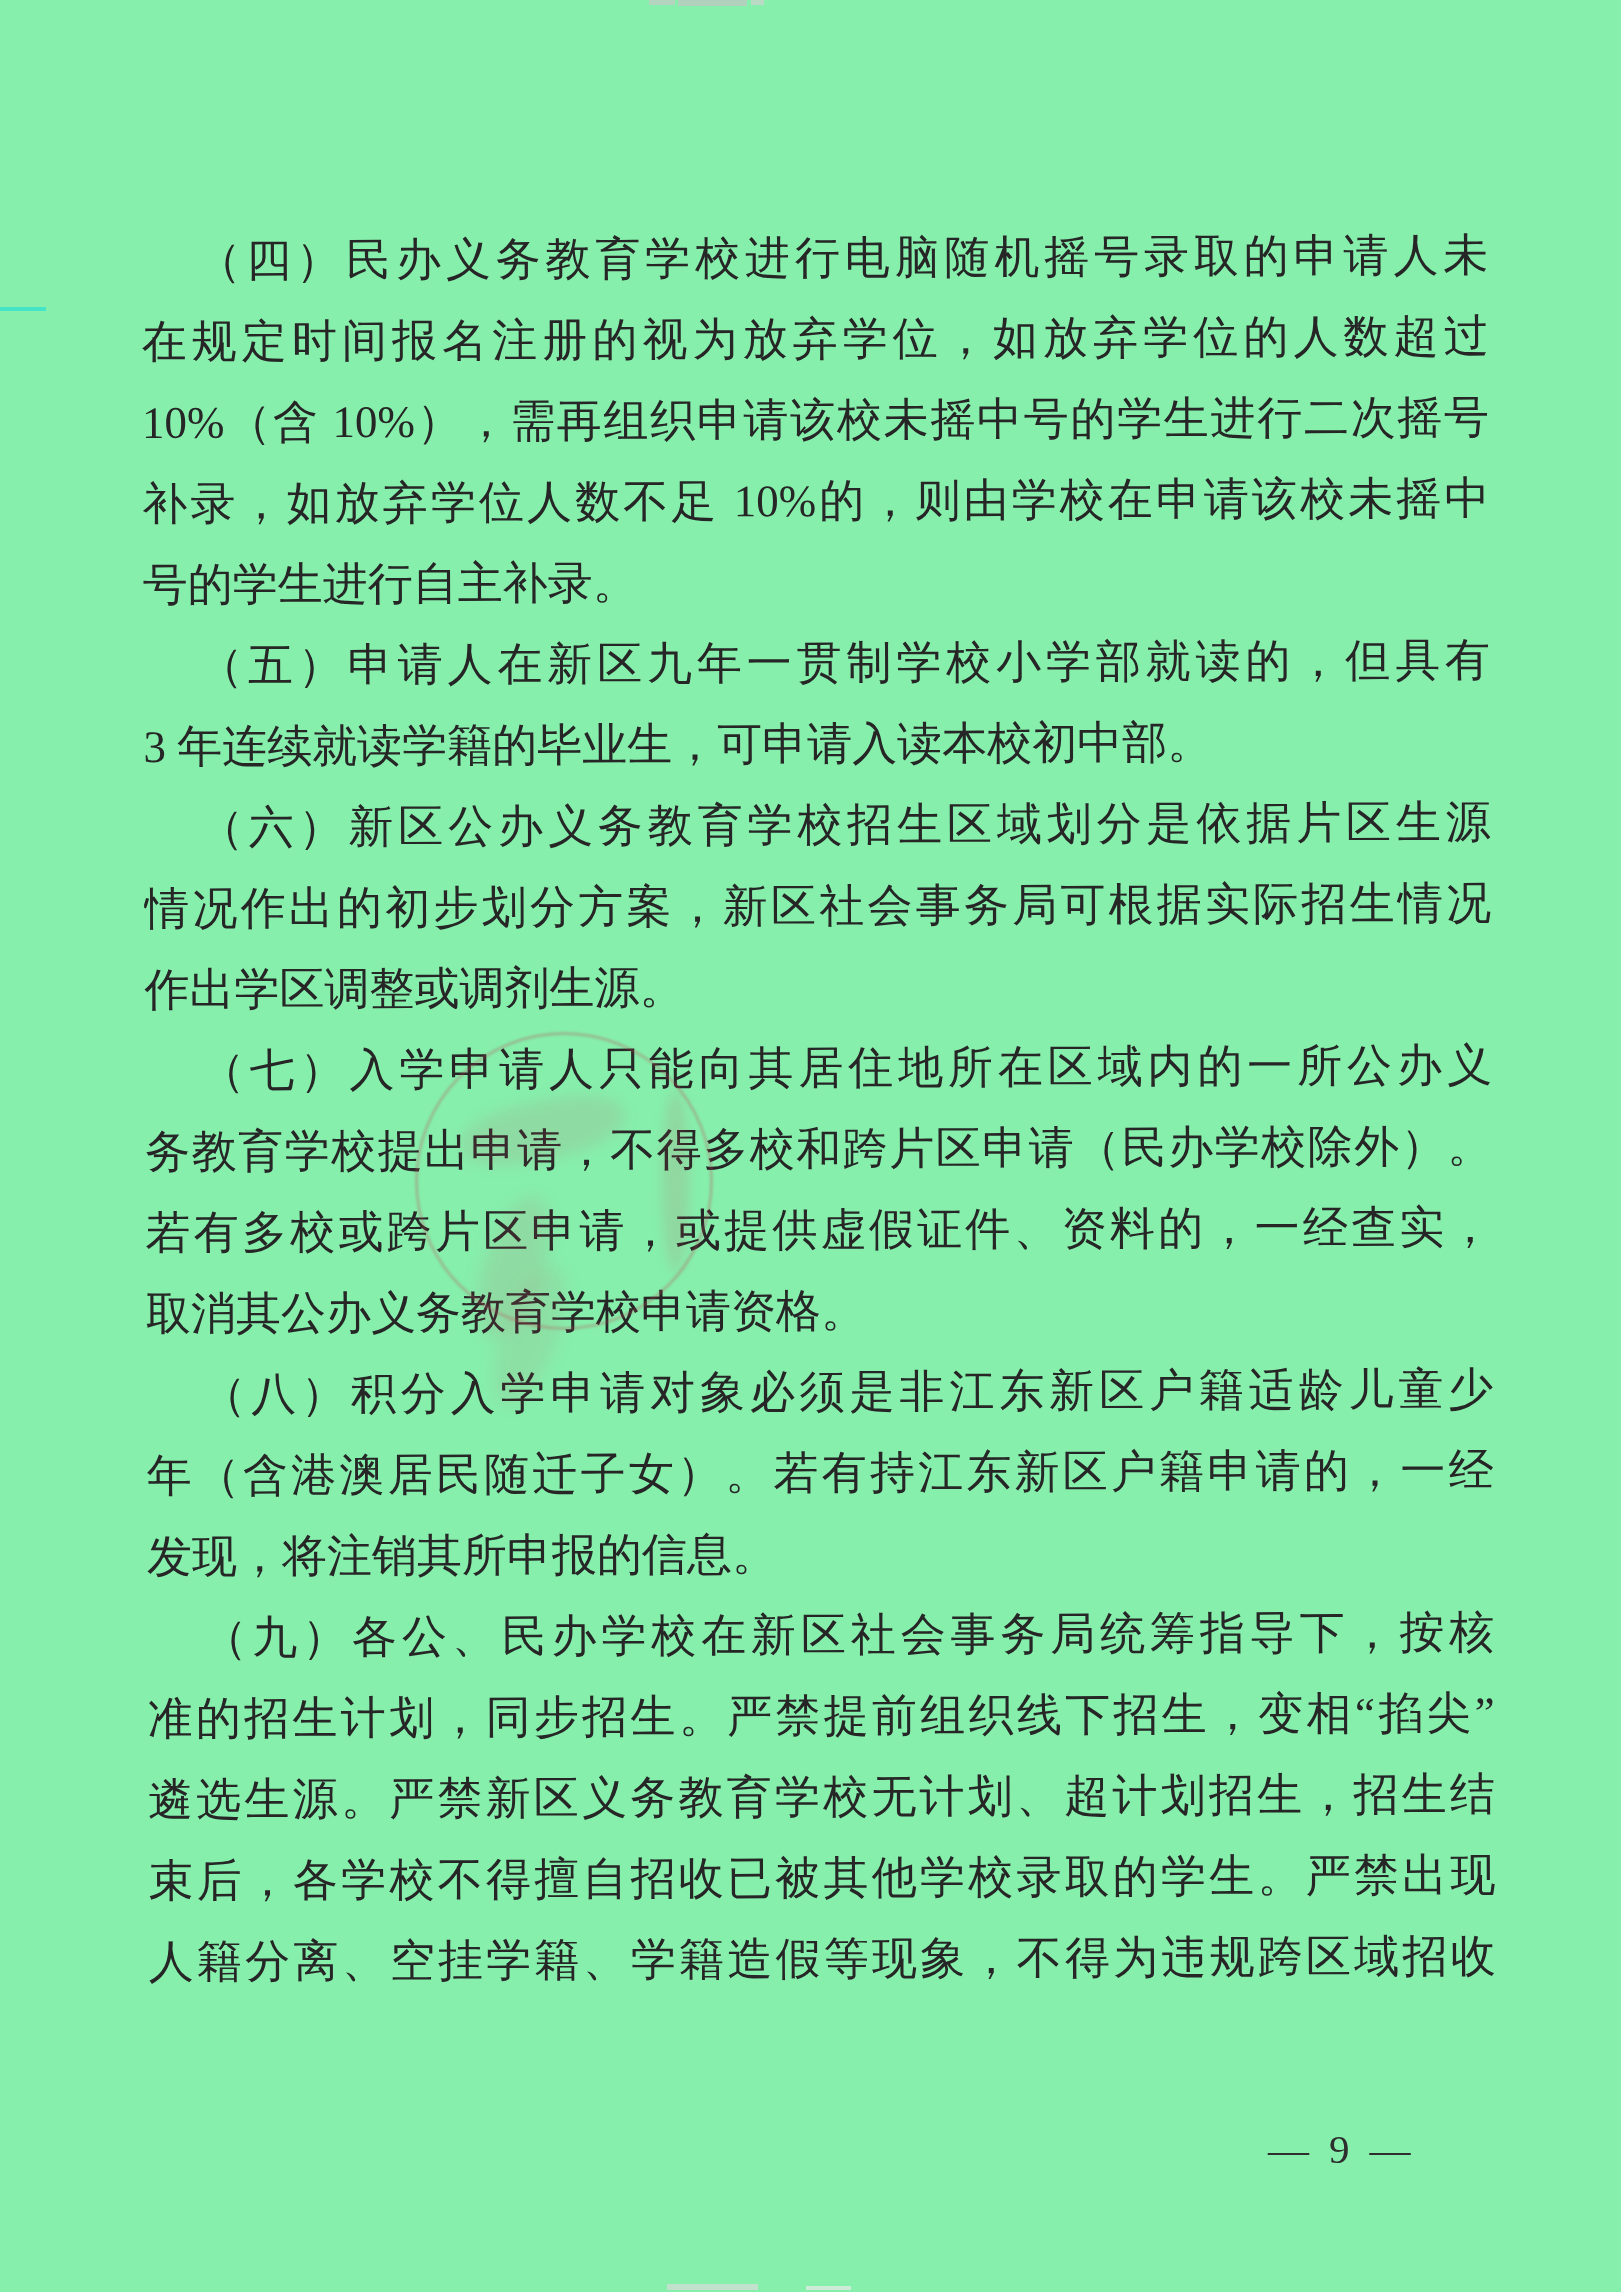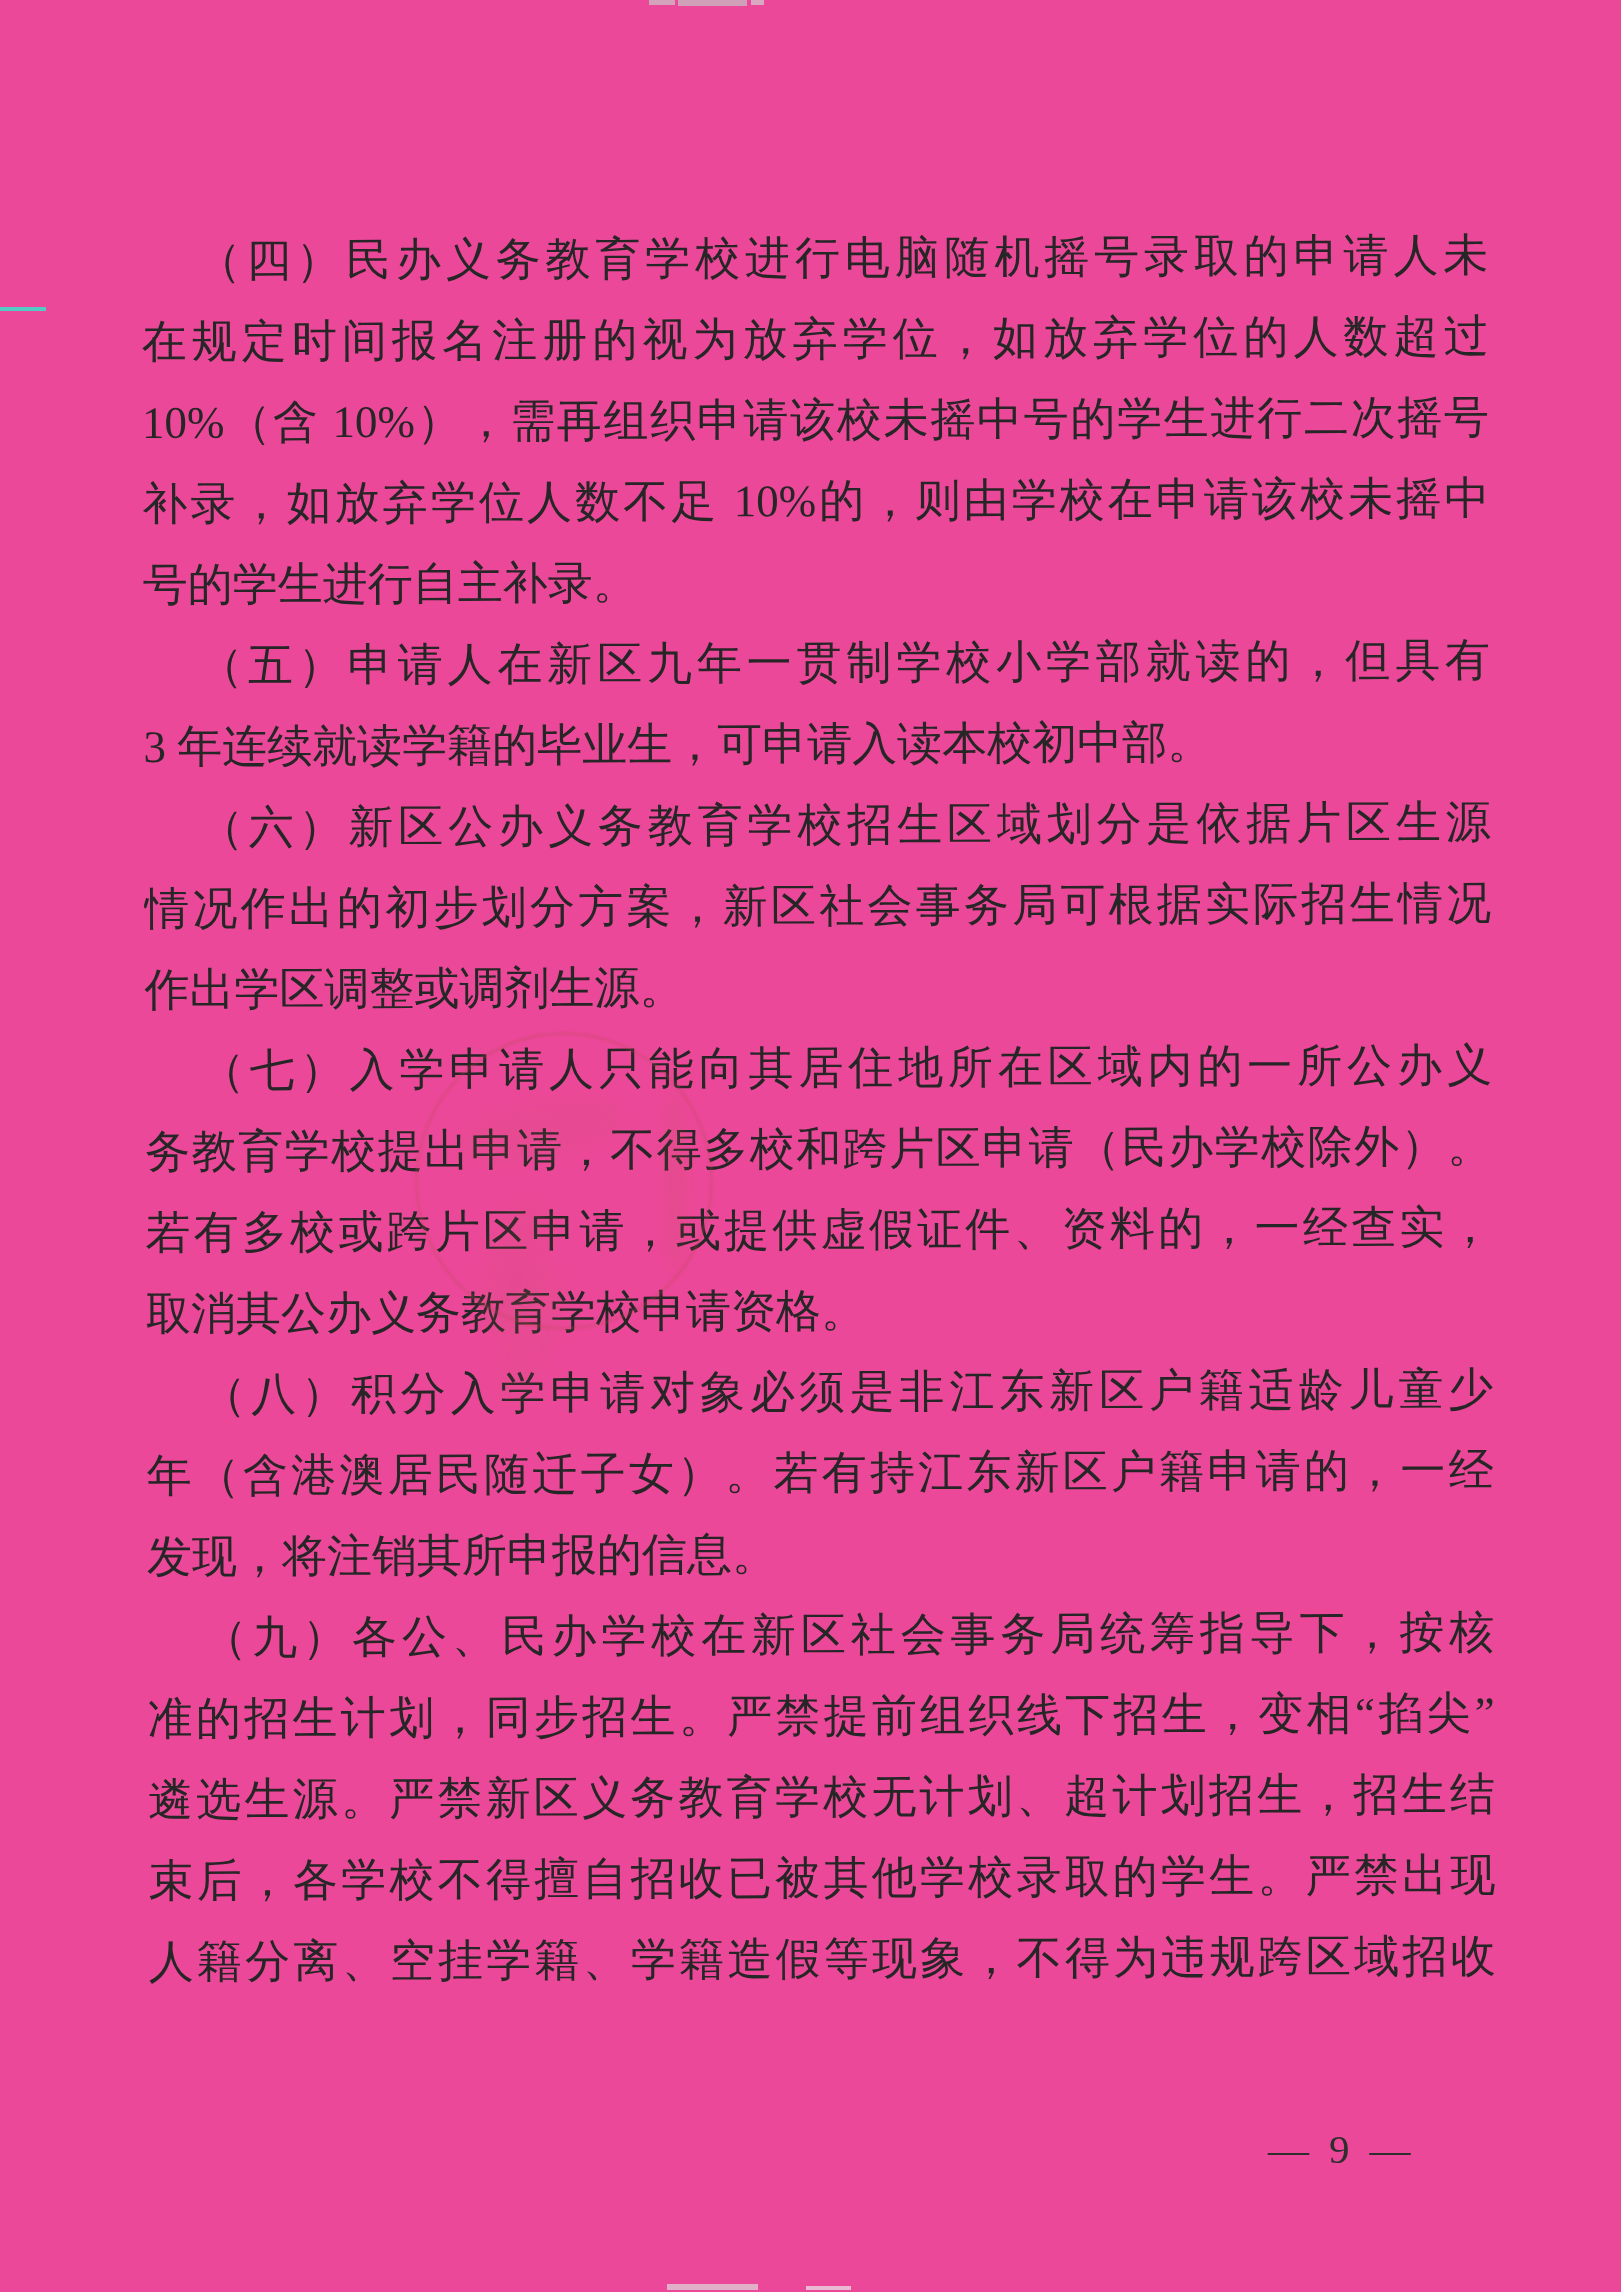--- a/index.html
+++ b/index.html
@@ -1,19 +1,19 @@
 <!DOCTYPE html>
 <html><head>
 <meta charset="utf-8">
 <style>
   html,body{margin:0;padding:0;}
   .page{
     position:relative;
     width:1621px;height:2293px;
-    background:#ec4899;
+    background:#86efac;
     overflow:hidden;
     font-family:"Liberation Serif","DejaVu Serif",serif;
   }
   .textblock{
     position:absolute;left:145px;top:218px;width:1347px;
     transform:rotate(-0.25deg);
     transform-origin:50% 50%;
   }
   .line{
     height:81px;line-height:81px;

